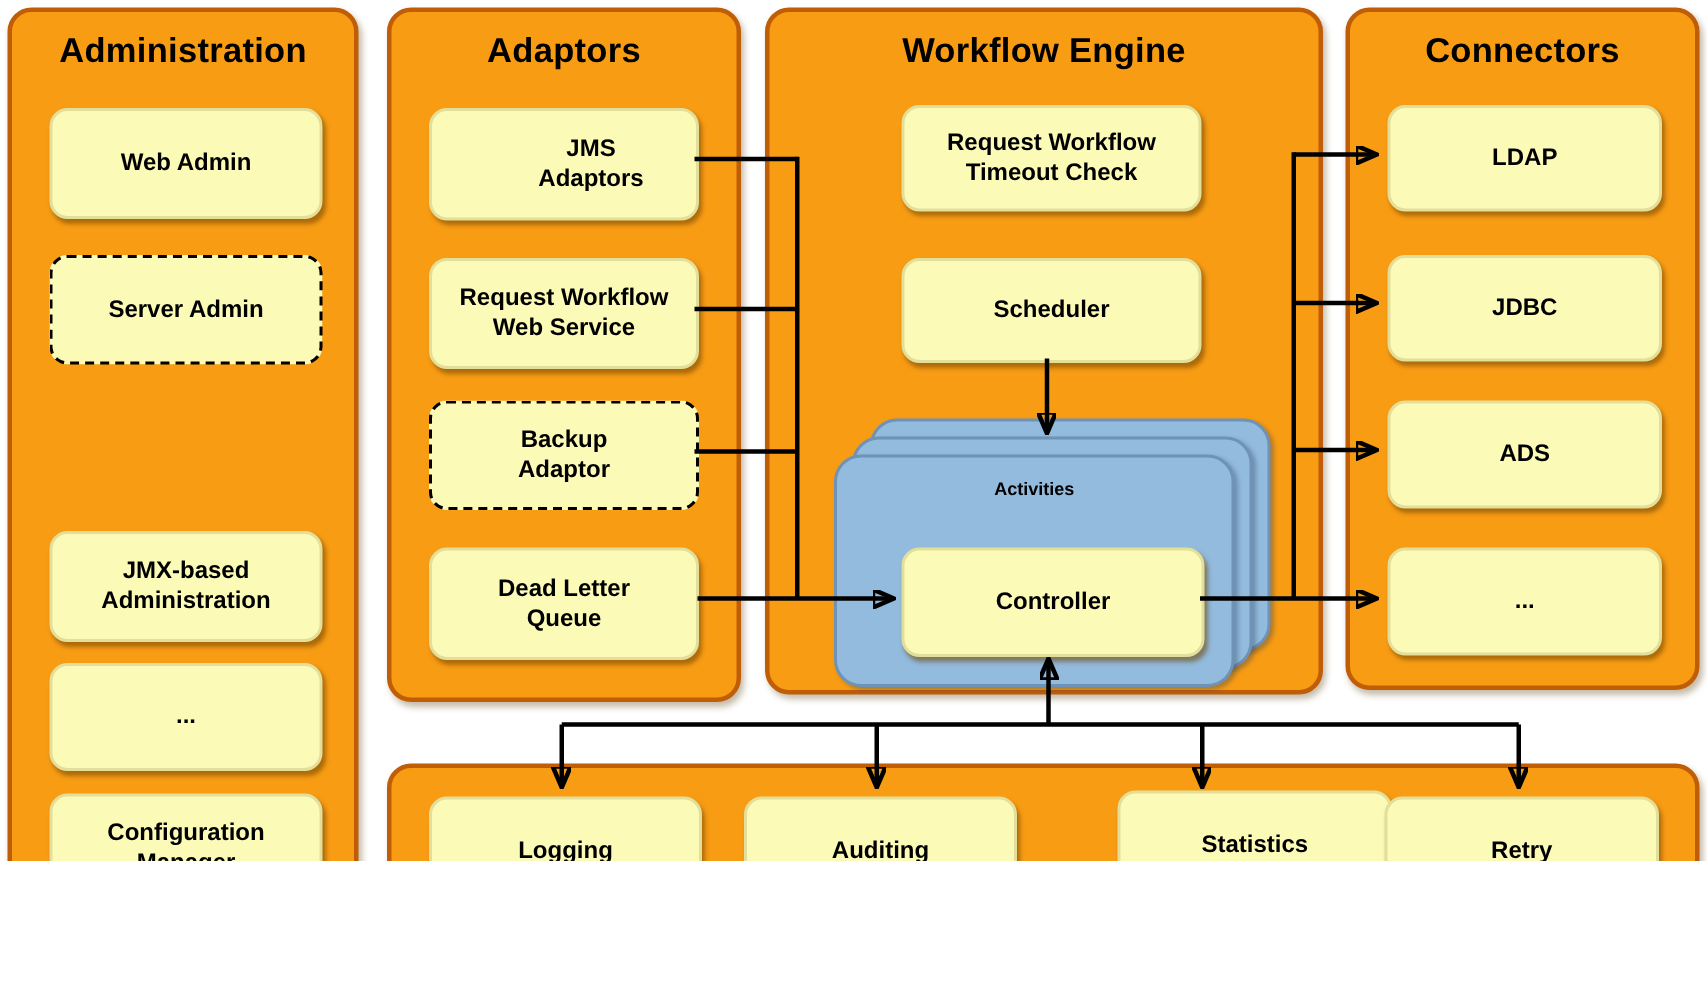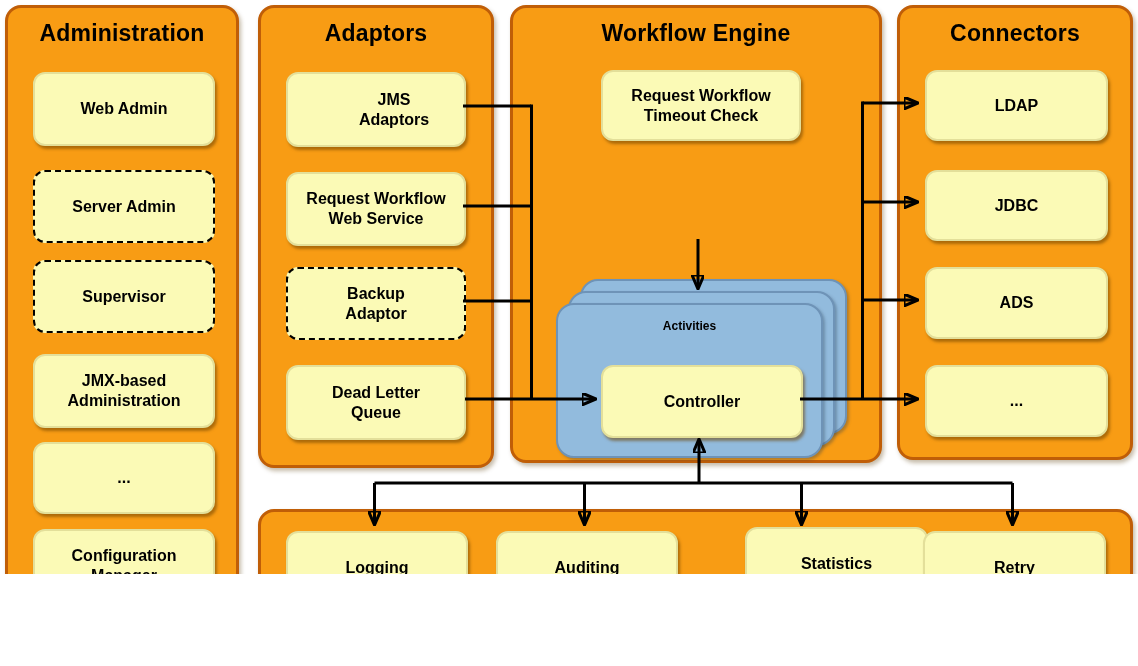--- a/index.html
+++ b/index.html
@@ -60,21 +60,20 @@
 </style>
 </head>
 <body>
 
 <div class="stage">
 
   <section class="panel" style="left:5px;top:5px;width:234px;height:644px;">
     <div class="panel-title">Administration</div>
     <div class="node" style="left:25px;top:64px;width:182px;height:74px;">Web Admin</div>
     <div class="node dashed" style="left:25px;top:162px;width:182px;height:73px;">Server Admin</div>
-    <div class="node dashed" style="left:25px;top:252px;width:182px;height:73px;">Supervisor</div>
     <div class="node" style="left:25px;top:346px;width:182px;height:74px;">JMX-based
 Administration</div>
     <div class="node" style="left:25px;top:434px;width:182px;height:72px;">...</div>
     <div class="node" style="left:25px;top:521px;width:182px;height:74px;">Configuration
 Manager</div>
   </section>
 
   <section class="panel" style="left:258px;top:5px;width:236px;height:463px;">
     <div class="panel-title">Adaptors</div>
     <div class="node" style="left:25px;top:64px;width:180px;height:75px;padding-left:36px;">JMS
@@ -84,20 +83,21 @@
     <div class="node dashed" style="left:25px;top:259px;width:180px;height:73px;">Backup
 Adaptor</div>
     <div class="node" style="left:25px;top:357px;width:180px;height:75px;">Dead Letter
 Queue</div>
   </section>
 
   <section class="panel" style="left:510px;top:5px;width:372px;height:458px;">
     <div class="panel-title">Workflow Engine</div>
     <div class="node" style="left:88px;top:62px;width:200px;height:71px;">Request Workflow
 Timeout Check</div>
+    <div class="node" style="left:88px;top:164px;width:200px;height:70px;">Scheduler</div>
 
     <div class="blue-layer" style="left:67px;top:271px;width:267px;height:155px;"></div>
     <div class="blue-layer" style="left:55px;top:283px;width:267px;height:155px;"></div>
     <div class="blue-layer" style="left:43px;top:295px;width:267px;height:155px;">
       <div class="activities-label">Activities</div>
     </div>
     <div class="node" style="left:88px;top:357px;width:202px;height:73px;">Controller</div>
   </section>
 
   <section class="panel" style="left:897px;top:5px;width:236px;height:455px;">

